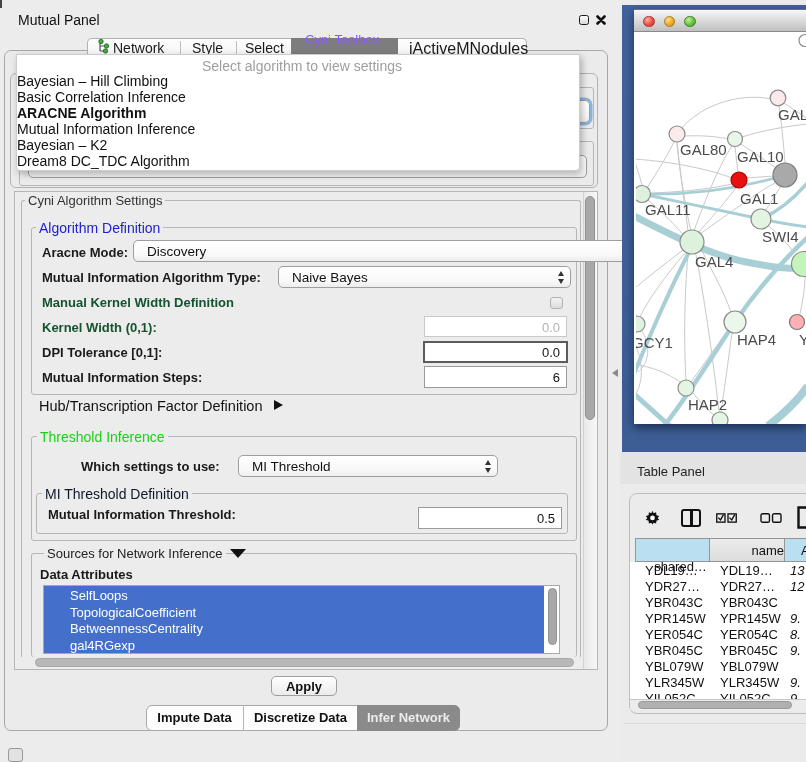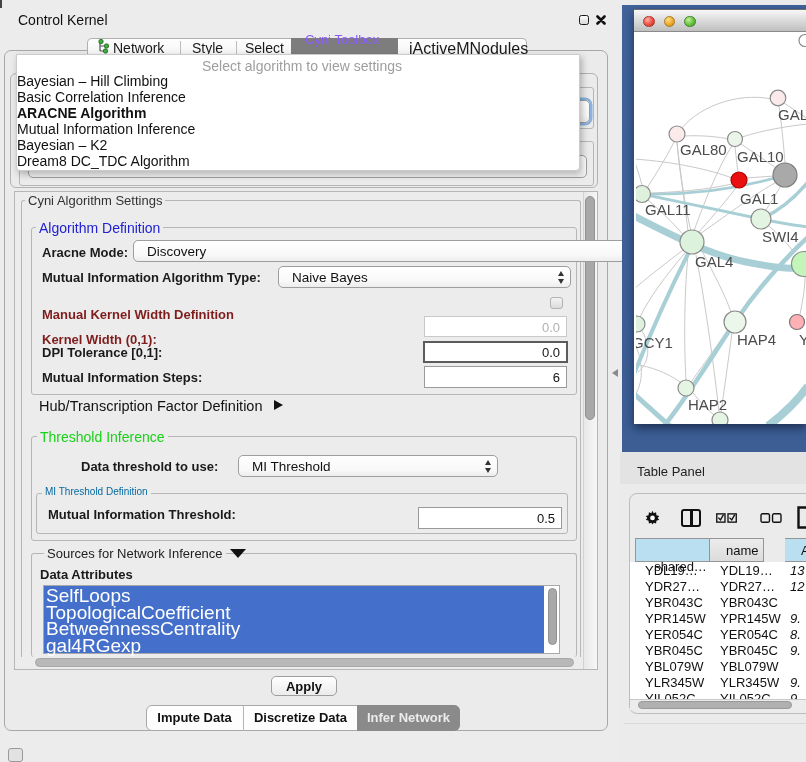--- a/index.html
+++ b/index.html
@@ -1,35 +1,35 @@
 <!DOCTYPE html>
 <html><head>
 <meta charset="utf-8">
 <style>
 * { margin:0; padding:0; box-sizing:border-box; }
 html,body { width:806px; height:762px; background:#ececec; font-family:"Liberation Sans",sans-serif; overflow:hidden; }
 body { position:relative; }
 .abs { position:absolute; }
 .lbl { position:absolute; font-size:13px; font-weight:bold; color:#1a1a1a; white-space:nowrap; }
-.lbl.dis { color:#7f1d1d;margin-top:12px; }
+.lbl.dis { color:#14532d; }
 .gbox { position:absolute; border:1px solid #b6b6b6; border-radius:3px; }
 .gtitle { position:absolute; font-size:13px; background:#ececec; padding:0 3px; white-space:nowrap; }
 .combo { position:absolute; height:22px; background:linear-gradient(#ffffff,#f8f8f8 70%,#ededed); border:1px solid #9e9e9e; border-radius:5px; }
 .combo .ct { position:absolute; left:13px; top:3px; font-size:13.5px; color:#111; white-space:nowrap; }
 .spin { position:absolute; right:5px; top:4px; width:7px; height:13px; }
 .spin:before { content:""; position:absolute; left:0; top:0; width:0; height:0; border-left:3.5px solid transparent; border-right:3.5px solid transparent; border-bottom:5px solid #333; }
 .spin:after { content:""; position:absolute; left:0; bottom:0; width:0; height:0; border-left:3.5px solid transparent; border-right:3.5px solid transparent; border-top:5px solid #333; }
 .tfield { position:absolute; background:#fff; border:1px solid #9a9a9a; font-size:13px; color:#111; text-align:right; padding:3px 6px 0 0; }
 </style>
 </head>
 <body>
 
 <div class="abs" style="left:0;top:3;width:617;height:733;background:#e8e8e8;border:1px solid #c9c9c9;"></div>
 <div class="abs" style="left:0;top:0;width:2px;height:8px;background:#444;"></div>
-<div class="abs" style="left:18px;top:12px;font-size:14px;color:#111;">Control Kernel</div>
+<div class="abs" style="left:18px;top:12px;font-size:14px;color:#111;">Mutual Panel</div>
 
 <div class="abs" style="left:579px;top:15px;width:10px;height:10px;border:1.5px solid #1a1a1a;border-radius:2.5px;background:linear-gradient(#fdfdfd,#d8d8d8);"></div>
 <svg class="abs" style="left:596px;top:15px;" width="10" height="10" viewBox="0 0 10 10">
     <path d="M1.5 1.5 L8.5 8.5 M8.5 1.5 L1.5 8.5" stroke="#111" stroke-width="2.6" stroke-linecap="round"></path>
   </svg>
 
 <div class="abs" style="left:4px;top:50px;width:604px;height:681px;background:#ebebeb;border:1px solid #a8a8a8;border-radius:7px;"></div>
 
 <div class="abs" style="left:10px;top:73px;width:588px;height:115px;background:#ebebeb;border:1px solid #b2b2b2;border-radius:6px;"></div>
 <div class="gbox" style="left:19px;top:87px;width:575px;height:42px;"></div>
@@ -73,40 +73,40 @@
 
 <div class="lbl" style="left:42px;top:370px;">Mutual Information Steps:</div>
 <div class="tfield" style="left:424px;top:366px;width:143px;height:22px;">6</div>
 
 <div class="abs" style="left:39px;top:398px;font-size:14.5px;color:#111;">Hub/Transcription Factor Definition</div>
 <div class="abs" style="left:274px;top:400px;width:0;height:0;border-left:9px solid #111;border-top:5.5px solid transparent;border-bottom:5.5px solid transparent;"></div>
 
 <div class="gbox" style="left:31px;top:436px;width:546px;height:105px;"></div>
 <div class="gtitle" style="left:37px;top:429px;color:#16d316;font-size:14px;">Threshold Inference</div>
 
-<div class="lbl" style="left:81px;top:459px;">Data threshold to use:</div>
+<div class="lbl" style="left:81px;top:459px;">Which settings to use:</div>
 <div class="combo" style="left:238px;top:455px;width:260px;">
     <span class="ct">MI Threshold</span>
     <span class="spin"></span>
   </div>
 
 <div class="gbox" style="left:36px;top:493px;width:532px;height:41px;"></div>
-<div class="gtitle" style="left:42px;top:486px;color:#0369a1;font-size:10px;">MI Threshold Definition</div>
+<div class="gtitle" style="left:42px;top:486px;color:#0f172a;font-size:14px;">MI Threshold Definition</div>
 
 <div class="lbl" style="left:48px;top:507px;">Mutual Information Threshold:</div>
 <div class="tfield" style="left:418px;top:507px;width:144px;height:22px;">0.5</div>
 
 <div class="gbox" style="left:31px;top:553px;width:546px;height:104px;border-bottom:none;"></div>
 <div class="gtitle" style="left:44px;top:546px;color:#222;font-size:13px;">Sources for Network Inference</div>
 <div class="abs" style="left:230px;top:549px;width:0;height:0;border-top:9px solid #111;border-left:8px solid transparent;border-right:8px solid transparent;"></div>
 <div class="lbl" style="left:40px;top:567px;">Data Attributes</div>
 
 <div class="abs" style="left:43px;top:585px;width:517px;height:69px;background:#fff;border:1px solid #a8a8a8;"></div>
 <div class="abs" style="left:44px;top:586px;width:500px;height:67px;background:#4470cb;"></div>
-<div class="abs" style="left:46px;top:588px;font-size:19px;color:#fff;line-height:16.5px;">SelfLoops<br>TopologicalCoefficient<br>BetweennessCentrality<br>gal4RGexp</div>
+<div class="abs" style="left:70px;top:588px;font-size:13px;color:#fff;line-height:16.5px;">SelfLoops<br>TopologicalCoefficient<br>BetweennessCentrality<br>gal4RGexp</div>
 <div class="abs" style="left:548px;top:588px;width:9px;height:57px;background:#a8a8a8;border:1px solid #919191;border-radius:4.5px;"></div>
 
 <div class="abs" style="left:271px;top:676px;width:66px;height:20px;background:linear-gradient(#ffffff,#ebebeb);border:1px solid #9e9e9e;border-radius:5px;text-align:center;font-size:13px;font-weight:bold;color:#111;padding-top:2px;">Apply</div>
 
 <div class="abs" style="left:146px;top:705px;width:314px;height:26px;background:#fdfdfd;border:1px solid #a8a8a8;border-radius:6px;"></div>
 <div class="abs" style="left:146px;top:705px;width:97px;height:26px;text-align:center;font-size:13px;font-weight:bold;color:#111;padding-top:5px;">Impute Data</div>
 <div class="abs" style="left:243px;top:705px;width:114px;height:26px;border-left:1px solid #b4b4b4;text-align:center;font-size:13px;font-weight:bold;color:#111;padding-top:5px;">Discretize Data</div>
 <div class="abs" style="left:357px;top:705px;width:103px;height:26px;background:#8a8a8a;border-radius:0 6px 6px 0;text-align:center;font-size:13px;font-weight:bold;color:#ececec;padding-top:5px;">Infer Network</div>
 
 <div class="abs" style="left:87px;top:38px;width:440px;height:20px;background:linear-gradient(#fefefe,#f2f2f2);border:1px solid #b0b0b0;border-radius:5px 5px 0 0;border-bottom:none;"></div>
@@ -235,21 +235,21 @@
   </svg>
 <svg class="abs" style="left:759px;top:512.5px;" width="24" height="10" viewBox="0 0 28 13">
     <rect x="1" y="1" width="11" height="11" fill="none" stroke="#111" stroke-width="1.8" rx="2"></rect>
     <rect x="16" y="1" width="11" height="11" fill="none" stroke="#111" stroke-width="1.8" rx="2"></rect>
   </svg>
 <svg class="abs" style="left:797px;top:506px;" width="14" height="23" viewBox="0 0 14 23">
     <path d="M1.5 1.5 L9 1.5 L12.5 5 L12.5 21.5 L1.5 21.5 Z" fill="none" stroke="#111" stroke-width="2.4"></path>
   </svg>
 
 <div class="abs" style="left:635px;top:538px;width:75px;height:24px;background:#b9dff0;border:1px solid #959595;text-align:center;text-indent:16px;font-size:13px;color:#111;padding-top:20px;">shared…</div>
-<div class="abs" style="left:710px;top:538px;width:54px;height:24px;background:linear-gradient(#ececec,#dcdcdc);border:1px solid #959595;border-left:none;text-align:left;text-indent:16px;font-size:13px;color:#111;padding-top:4px;">name</div>
+<div class="abs" style="left:710px;top:538px;width:75px;height:24px;background:linear-gradient(#ececec,#dcdcdc);border:1px solid #959595;border-left:none;text-align:right;text-indent:16px;font-size:13px;color:#111;padding-top:4px;">name</div>
 <div class="abs" style="left:785px;top:538px;width:25px;height:24px;background:#b9dff0;border:1px solid #959595;border-left:none;font-size:13px;color:#111;padding-top:4px;padding-left:16px;">A</div>
 
 <div class="abs" style="left:645px;top:563px;font-size:13px;color:#111;line-height:16px;">YDL19…<br>YDR27…<br>YBR043C<br>YPR145W<br>YER054C<br>YBR045C<br>YBL079W<br>YLR345W<br>YIL052C</div>
 <div class="abs" style="left:720px;top:563px;font-size:13px;color:#111;line-height:16px;">YDL19…<br>YDR27…<br>YBR043C<br>YPR145W<br>YER054C<br>YBR045C<br>YBL079W<br>YLR345W<br>YIL052C</div>
 <div class="abs" style="left:790px;top:563px;font-size:13px;color:#111;line-height:16px;font-style:italic;">13<br>12<br><br>9.<br>8.<br>9.<br><br>9.<br>9.</div>
 
 <div class="abs" style="left:630px;top:699px;width:176px;height:11px;background:#ececec;border-top:1px solid #c8c8c8;"></div>
 <div class="abs" style="left:638px;top:701px;width:154px;height:8px;background:#b0b0b0;border:1px solid #9a9a9a;border-radius:4px;"></div>
 
 <div class="abs" style="left:624px;top:723px;width:182px;height:1px;background:#d9d9d9;"></div>

